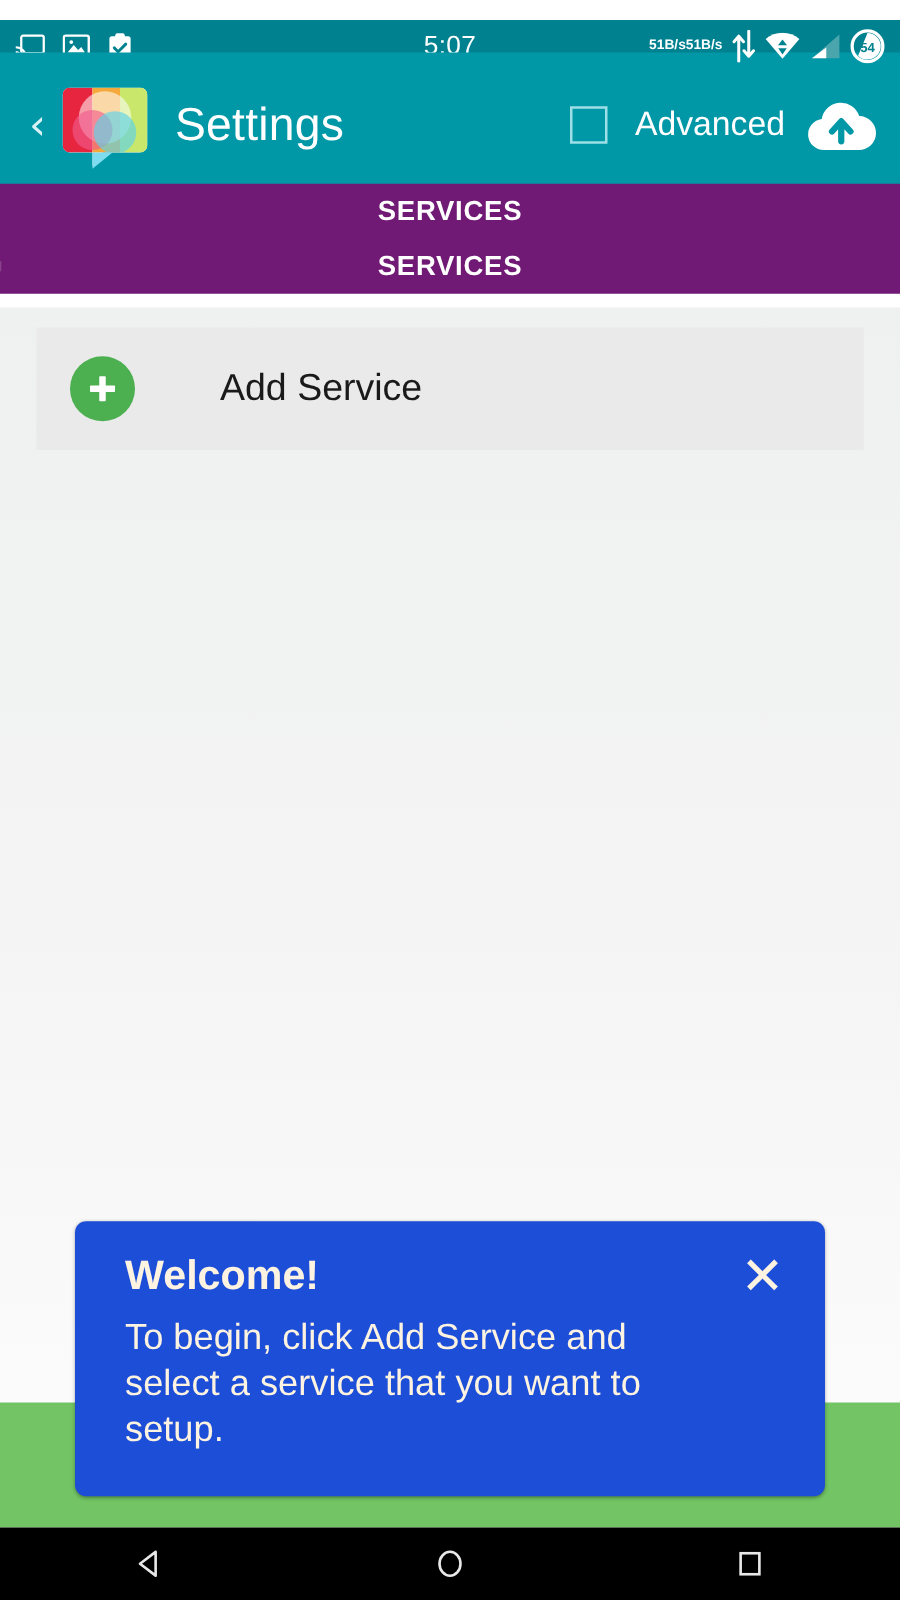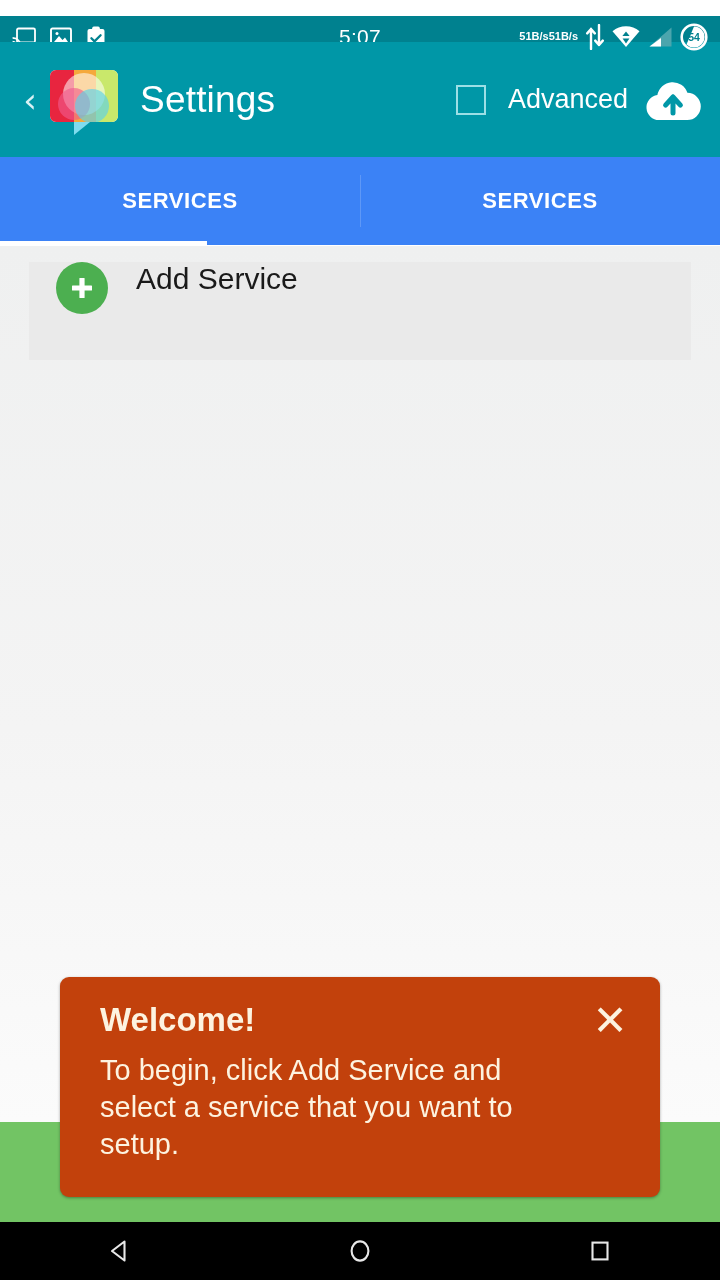--- a/index.html
+++ b/index.html
@@ -52,22 +52,22 @@
     margin-right:14px;
   }
   #advanced-checkbox {
     width:30px; height:30px; border:2px solid #9ddfe6; background:transparent;
   }
   #advanced-label { font-size:27px; color:#ffffff; }
   #cloud-upload { width:62px; height:52px; }
 
   
   #tab-bar {
-    position:absolute; left:0; top:157px; width:720px; height:88px;
-    background:#3b82f6; display:flex;
+    position:absolute; left:0; top:147px; width:720px; height:88px;
+    background:#701a75; display:flex;flex-direction:column;
   }
   .tab {
     flex:1; display:flex; align-items:center; justify-content:center;
     position:relative; color:#ffffff; font-size:22px; font-weight:bold;
     letter-spacing:.6px;
   }
   .tab + .tab::before {
     content:""; position:absolute; left:0; top:18px; bottom:18px;
     width:1px; background:rgba(255,255,255,.18);
   }
@@ -76,40 +76,40 @@
     background:#ffffff;
   }
 
   
   #content {
     position:absolute; left:0; top:246px; width:720px; height:876px;
     background:linear-gradient(180deg,#eff0f0 0%,#f4f4f4 55%,#fbfbfb 100%);
   }
   #add-service-card {
     position:absolute; left:29px; top:16px; width:662px; height:98px;
-    background:#eaeaea; display:flex; padding-left:27px;
+    background:#eaeaea; display:flex; align-items:center; padding-left:27px;gap:40px;
   }
   #add-icon {
     width:52px; height:52px; border-radius:50%; background:#4caf50;
     display:flex; align-items:center; justify-content:center; flex:none;
   }
   #add-service-label {
     margin-left:28px; font-size:30px; color:#1a1a1a;
   }
 
   
   #green-band {
     position:absolute; left:0; top:1122px; width:720px; height:100px;
     background:#72c464;
   }
 
   
   #welcome-toast {
     position:absolute; left:60px; top:977px; width:600px; height:220px;
-    background:#c2410c; border-radius:9px; padding:26px 30px 0 40px;
+    background:#1d4ed8; border-radius:9px; padding:26px 30px 0 40px;
     box-shadow:0 1px 3px rgba(0,0,0,.35);
   }
   #toast-title {
     font-size:33px; font-weight:bold; color:#fdf3e0; line-height:1;
   }
   #toast-body {
     margin-top:16px; font-size:29px; color:#fdf3e0;
     line-height:1.27; max-width:470px;
   }
   #toast-close {

